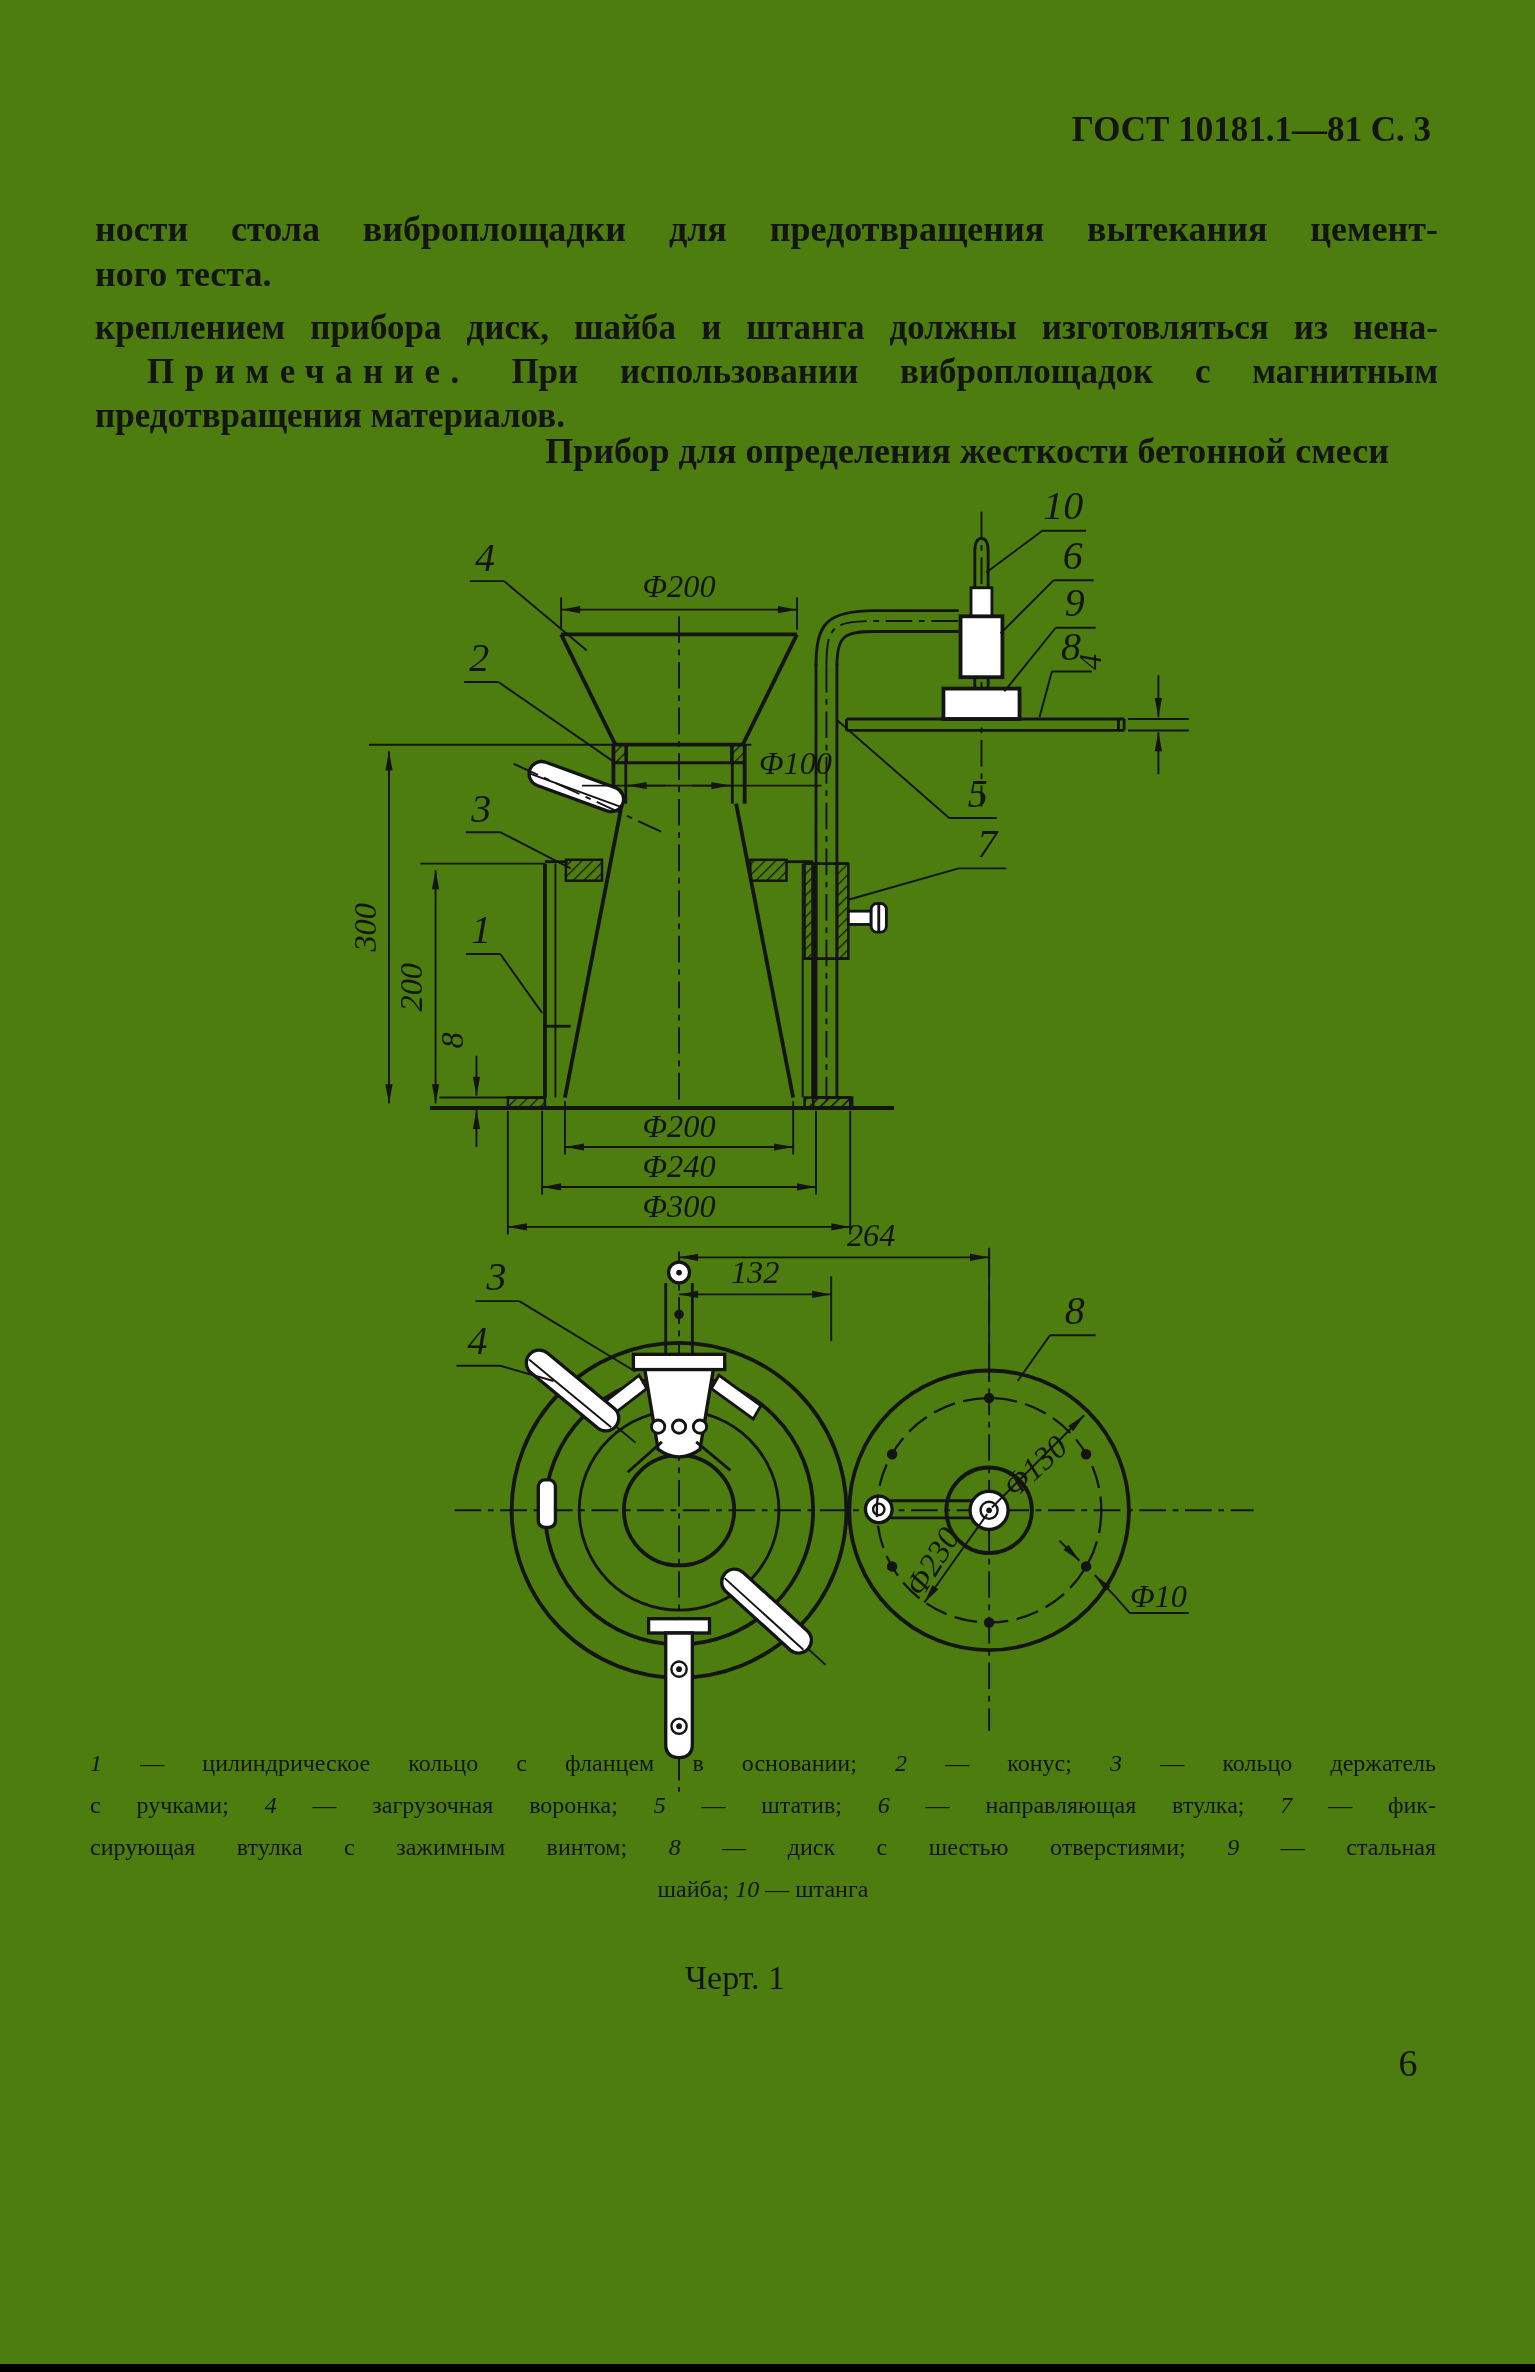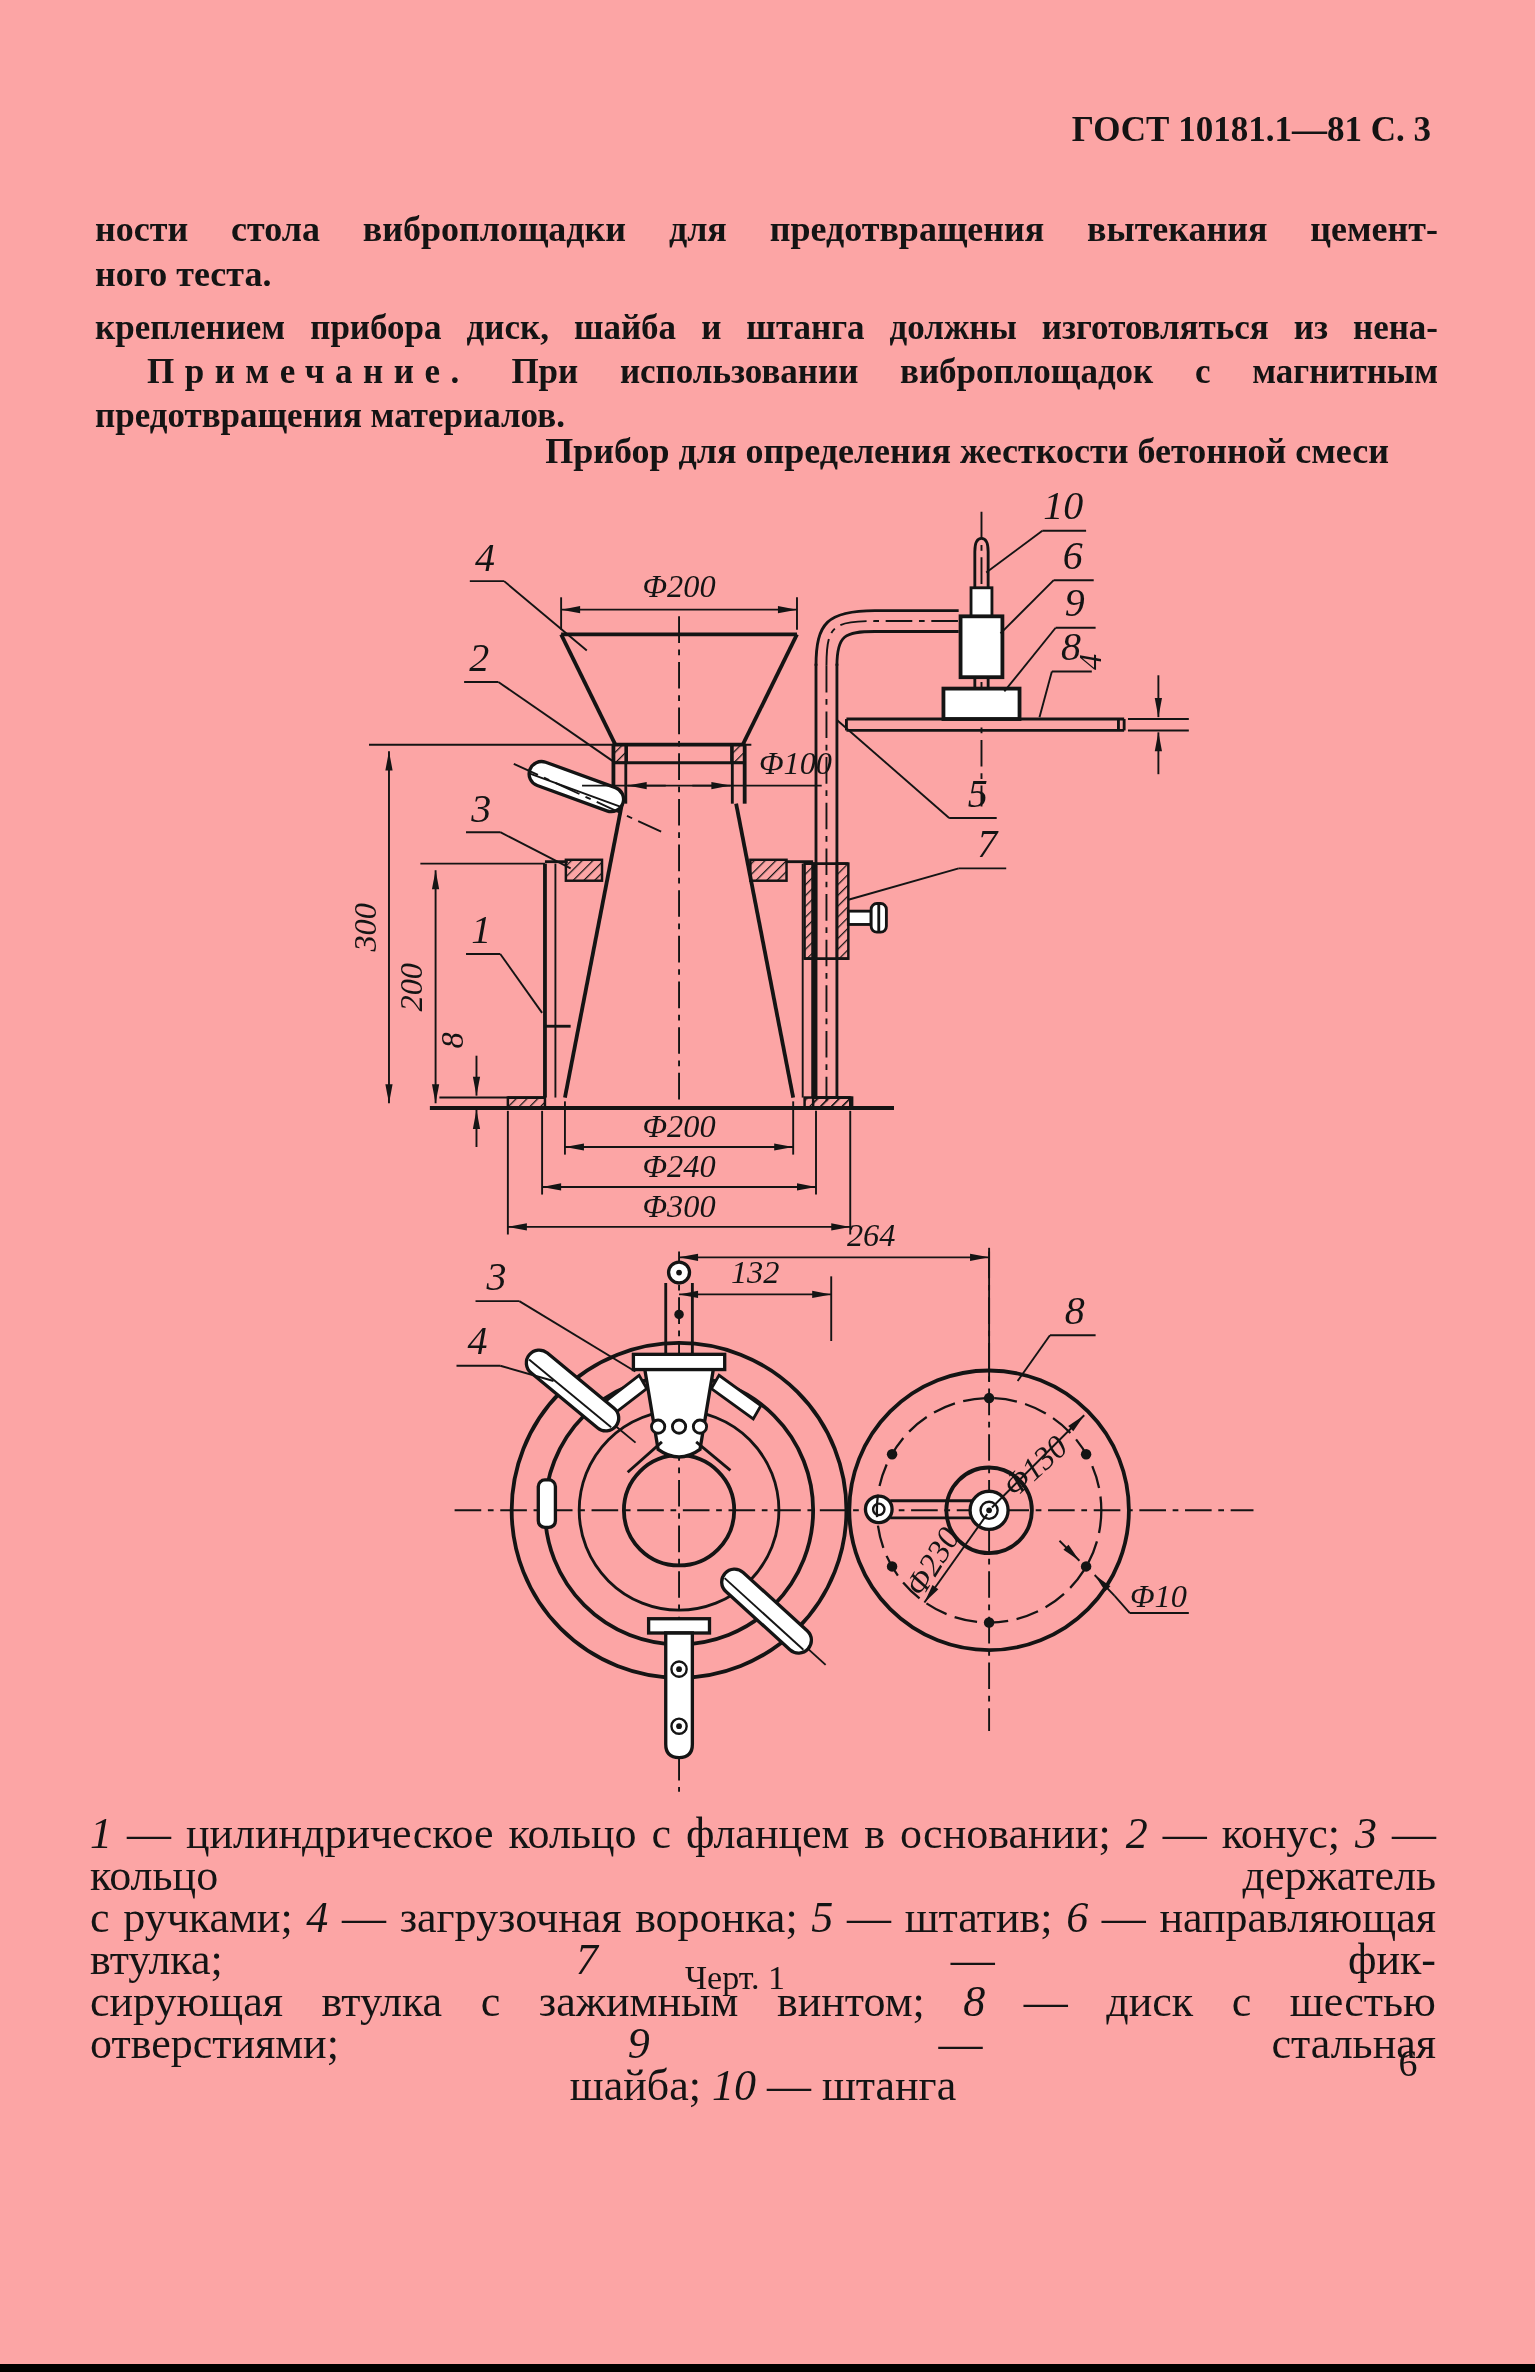--- a/index.html
+++ b/index.html
@@ -1,26 +1,26 @@
 <!DOCTYPE html>
 <html style="font-size:15px"><head>
 <meta charset="utf-8">
 <style>
   html,body{margin:0;padding:0;background:#777;}
-  .page{position:relative;width:1535px;height:2372px;background:#fca5a5;overflow:hidden;
+  .page{position:relative;width:1535px;height:2372px;background:#4d7c0f;overflow:hidden;
         font-family:"Liberation Serif", serif;color:#141414;}
   .abs{position:absolute;}
   .hdr{top:110px;left:0;width:1431px;text-align:right;font-size:35px;font-weight:700;}
   .intro{top:207px;left:95px;width:1343px;font-size:36px;line-height:45px;font-weight:600;}
   .note{top:306px;left:95px;width:1343px;font-size:35px;line-height:44px;font-weight:600;}
   .jline{text-align:justify;text-align-last:justify;}
   .indent{text-indent:52px;}
   .sperren{letter-spacing:.30em;}
   .title{top:430px;left:38px;width:1351px;text-align:right;font-size:36px;font-weight:700;}
-  .legend{top:1813px;left:90px;width:1346px;font-size:44px;line-height:42px;}
+  .legend{top:1742px;left:90px;width:1346px;font-size:24px;line-height:42px;}
   .legend .center{text-align:center;text-align-last:center;}
   .caption{top:1959px;left:62px;width:1346px;text-align:center;font-size:34px;}
   .pagenum{top:2041px;left:1370px;width:76px;text-align:center;font-size:38px;}
   .botbar{left:0;top:2364px;width:1535px;height:7.6px;background:#000;}
   svg.draw{position:absolute;left:0;top:0;pointer-events:none;}
   svg .ln{stroke:#141414;fill:none;stroke-width:4;stroke-linejoin:round;}
   svg .ln2{stroke:#141414;fill:none;stroke-width:3;stroke-linejoin:round;}
   svg .thin{stroke:#141414;fill:none;stroke-width:2;}
   svg .cl{stroke:#141414;fill:none;stroke-width:2;stroke-dasharray:28 7 6 7;}
   svg .dashc{stroke:#141414;fill:none;stroke-width:2.4;stroke-dasharray:24 9;}

